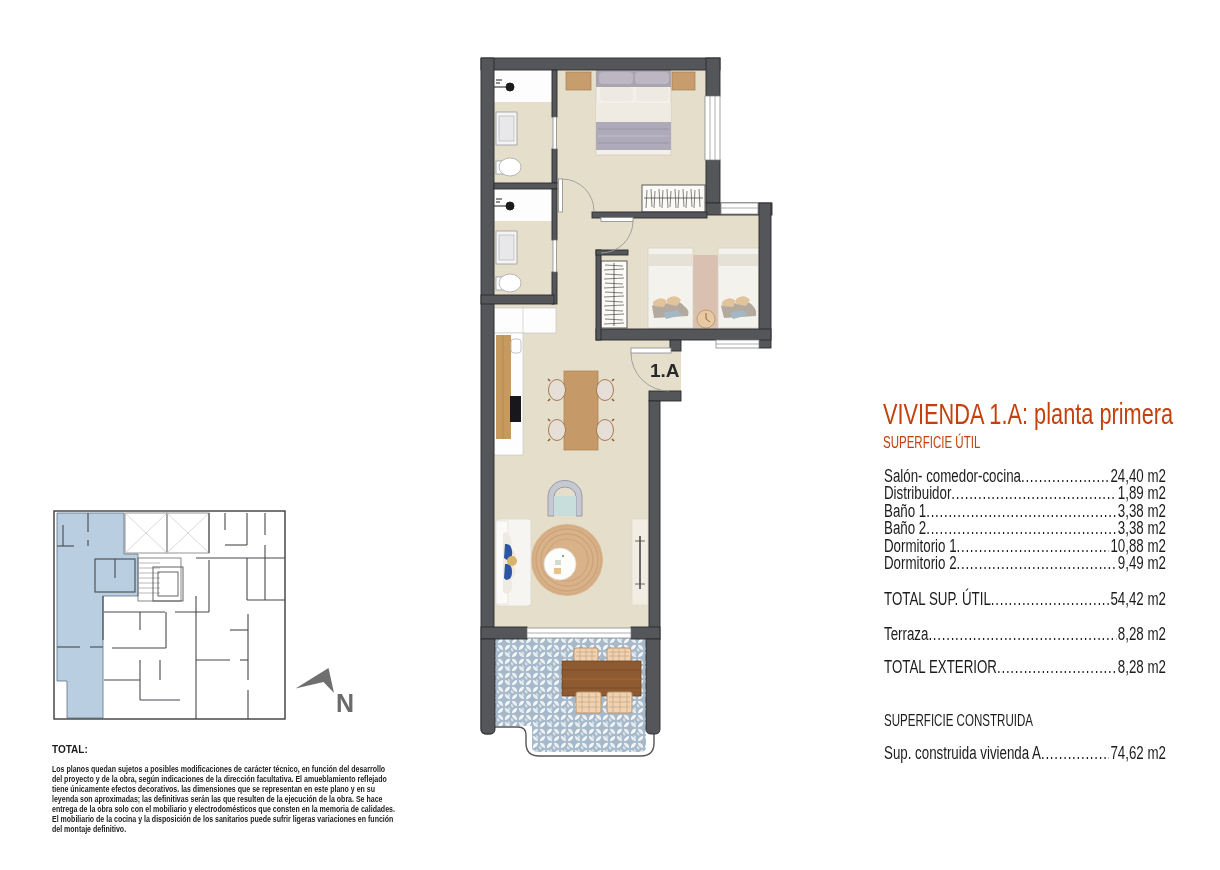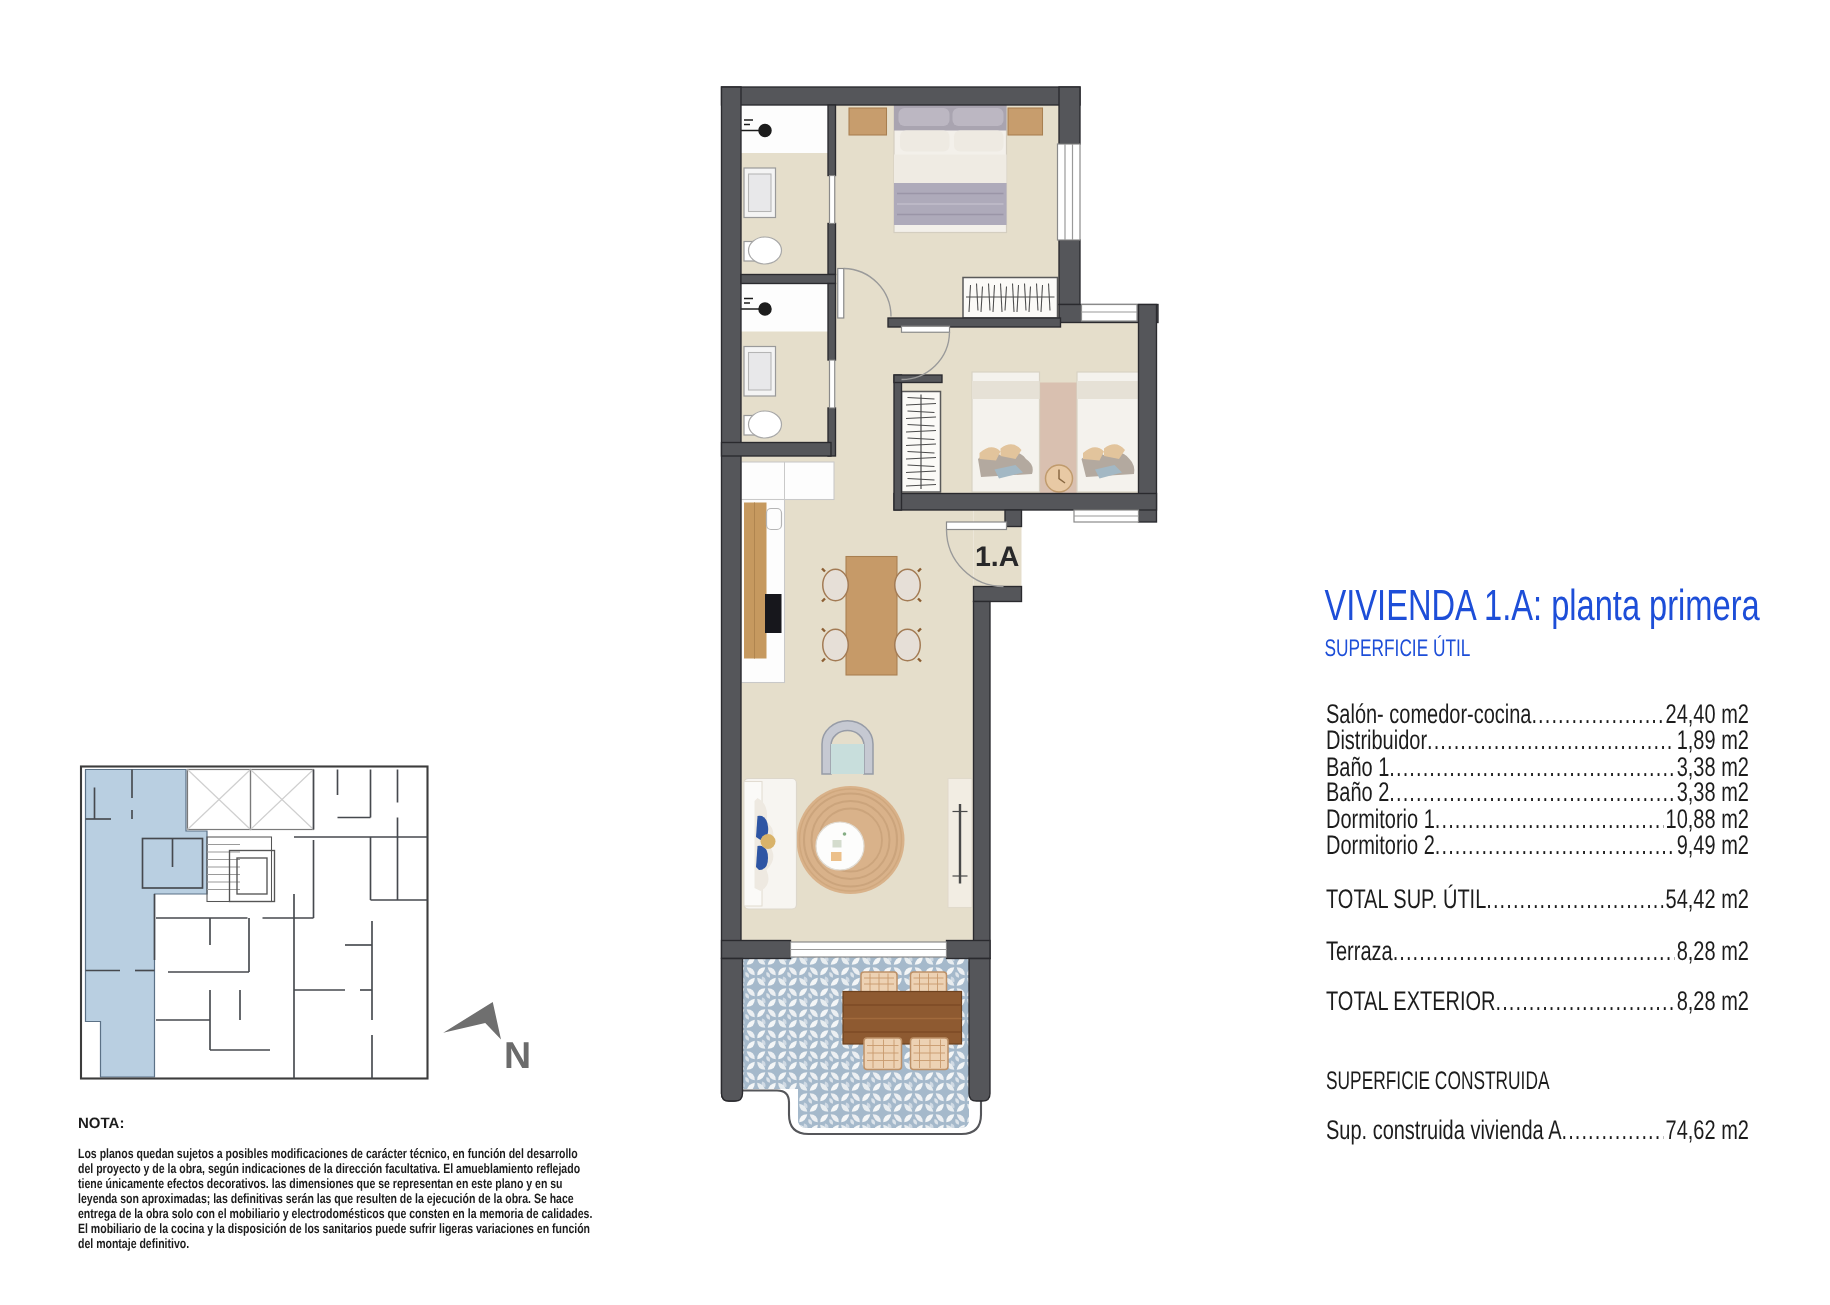--- a/index.html
+++ b/index.html
@@ -420,21 +420,21 @@
     <line x1="230" y1="630" x2="248" y2="630"></line>
   </g>
 </g>
 
 <g>
   <path d="M328.5,668 L295.5,688.5 L323.5,682 L334,693 Z" fill="#6f6f6f"></path>
   <text x="336" y="712" font-size="25" font-weight="bold" fill="#6b6b6b" font-family="Liberation Sans, sans-serif">N</text>
 </g>
 </svg>
 
-<div class="abs" style="left:883px;top:388px;width:320px;color:#1d4ed8;">
+<div class="abs" style="left:883px;top:398px;width:320px;color:#c2410c;">
 
   <div style="font-size:29px;letter-spacing:0px;transform:scaleX(0.75);transform-origin:left top;white-space:nowrap;">VIVIENDA 1.A: planta primera</div>
 
   <div style="font-size:16px;margin-top:3px;transform:scaleX(0.72);transform-origin:left top;">SUPERFICIE ÚTIL</div>
 </div>
 
 <div class="abs" style="left:884px;top:468px;font-size:18px;line-height:17.4px;">
 
   <div class="row">
         <span>Salón- comedor-cocina</span>
@@ -492,21 +492,21 @@
 </div>
 
 <div class="abs" style="left:884px;top:711px;font-size:17px;color:#1c1c1c;transform:scaleX(0.68);transform-origin:left top;white-space:nowrap;">SUPERFICIE CONSTRUIDA</div>
 
 <div class="abs row" style="left:884px;top:743px;font-size:18px;">
   <span>Sup. construida vivienda A</span>
       <span class="dots">......................................................</span>
       <span class="val">74,62 m2</span>
 </div>
 
-<div class="abs" style="left:52px;top:744px;font-size:10px;font-weight:bold;color:#1c1c1c;">NOTA:</div>
+<div class="abs" style="left:52px;top:744px;font-size:10px;font-weight:bold;color:#1c1c1c;">TOTAL:</div>
 
 <div class="abs" style="left:52px;top:764px;font-size:9px;font-weight:bold;line-height:10px;color:#1c1c1c;transform:scaleX(0.78);transform-origin:left top;white-space:nowrap;">
 Los planos quedan sujetos a posibles modificaciones de carácter técnico, en función del desarrollo<br>
 del proyecto y de la obra, según indicaciones de la dirección facultativa. El amueblamiento reflejado<br>
 tiene únicamente efectos decorativos. las dimensiones que se representan en este plano y en su<br>
 leyenda son aproximadas; las definitivas serán las que resulten de la ejecución de la obra. Se hace<br>
 entrega de la obra solo con el mobiliario y electrodomésticos que consten en la memoria de calidades.<br>
 El mobiliario de la cocina y la disposición de los sanitarios puede sufrir ligeras variaciones en función<br>
 del montaje definitivo.
 </div>

